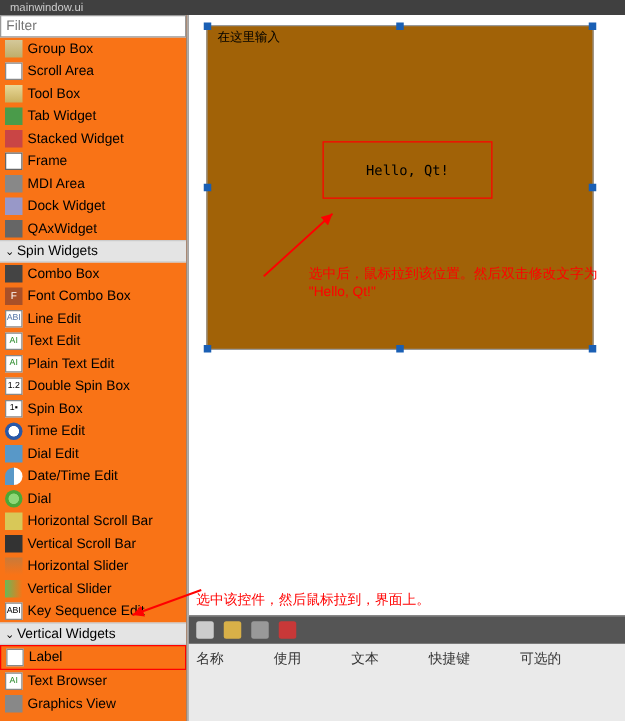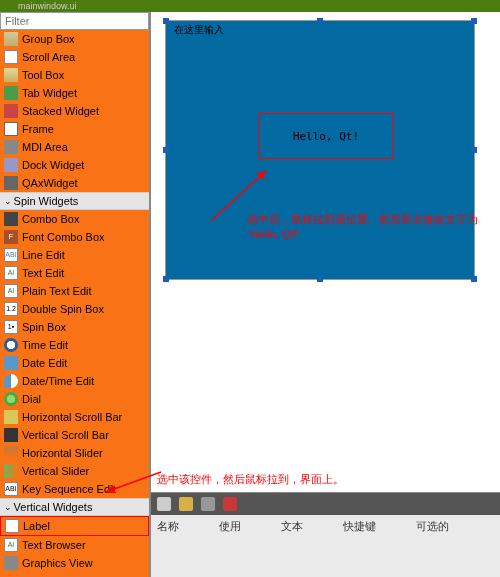--- a/index.html
+++ b/index.html
@@ -1,27 +1,27 @@
 <!DOCTYPE html>
 <html><head>
 <meta charset="utf-8">
 <style>
 *{margin:0;padding:0;box-sizing:border-box;font-family:Arial,sans-serif;font-size:11px}
 body{background:#f0f0f0;width:500px;height:577px;overflow:hidden;position:relative}
-.titlebar{background:#4d7c0f;color:#ccc;height:12px;padding:0 18px;font-size:9px;line-height:12px}
+.titlebar{background:#404040;color:#ccc;height:12px;padding:0 8px;font-size:9px;line-height:12px}
 .container{display:flex;height:565px}
 .sidebar{width:150px;background:#f97316;border-right:1px solid #888;overflow-y:auto}
 .filter-input{width:100%;border:1px solid #999;padding:2px 4px;font-size:11px;height:18px}
 .item{display:flex;align-items:center;padding:2px 4px;cursor:pointer;gap:4px}
 .item.highlighted{border:1px solid red}
 .icon{width:14px;height:14px;display:inline-block;flex-shrink:0}
 .group-header{background:#e4e4e4;padding:2px 4px;font-size:11px;display:flex;align-items:center;gap:2px;border-top:1px solid #ccc;border-bottom:1px solid #ccc}
 .chevron{font-size:9px}
 .canvas-area{flex:1;background:#fff;position:relative;border-left:1px solid #888}
-.form-window{position:absolute;top:8px;left:14px;width:310px;height:260px;background:#0369a1;border:1px solid #999}
+.form-window{position:absolute;top:8px;left:14px;width:310px;height:260px;background:#a16207;border:1px solid #999}
 .dotgrid{position:absolute;top:16px;left:8px;right:8px;bottom:8px;background-image:radial-gradient(circle,#aaa 0.5px,transparent 0.5px);background-size:8px 8px}
 .handle{width:6px;height:6px;background:#1a5fb4;position:absolute}
 .h1{top:-3px;left:-3px}.h2{top:-3px;left:50%;margin-left:-3px}.h3{top:-3px;right:-3px}
 .h4{top:50%;left:-3px;margin-top:-3px}.h5{top:50%;right:-3px;margin-top:-3px}
 .h6{bottom:-3px;left:-3px}.h7{bottom:-3px;left:50%;margin-left:-3px}.h8{bottom:-3px;right:-3px}
 .form-title{position:absolute;top:2px;left:8px;font-size:10px}
 .label-box{position:absolute;top:92px;left:92px;width:136px;height:46px;border:1px solid red;display:flex;align-items:center;justify-content:center;font-family:monospace;font-size:11px}
 .annotation1{position:absolute;top:200px;left:96px;color:red;font-size:11px;line-height:1.4;width:250px}
 .annotation2{position:absolute;top:460px;left:6px;color:red;font-size:11px}
 .arrow1{position:absolute;top:145px;left:40px;width:70px;height:60px}
@@ -137,21 +137,21 @@
         <div class="item">
           <span class="icon i-spin">1▪</span>
           <span>Spin Box</span>
         </div>
         <div class="item">
           <span class="icon i-time"></span>
           <span>Time Edit</span>
         </div>
         <div class="item">
           <span class="icon i-date"></span>
-          <span>Date Edit</span>
+          <span>Dial Edit</span>
         </div>
         <div class="item">
           <span class="icon i-datetime"></span>
           <span>Date/Time Edit</span>
         </div>
         <div class="item">
           <span class="icon i-dial"></span>
           <span>Dial</span>
         </div>
         <div class="item">

